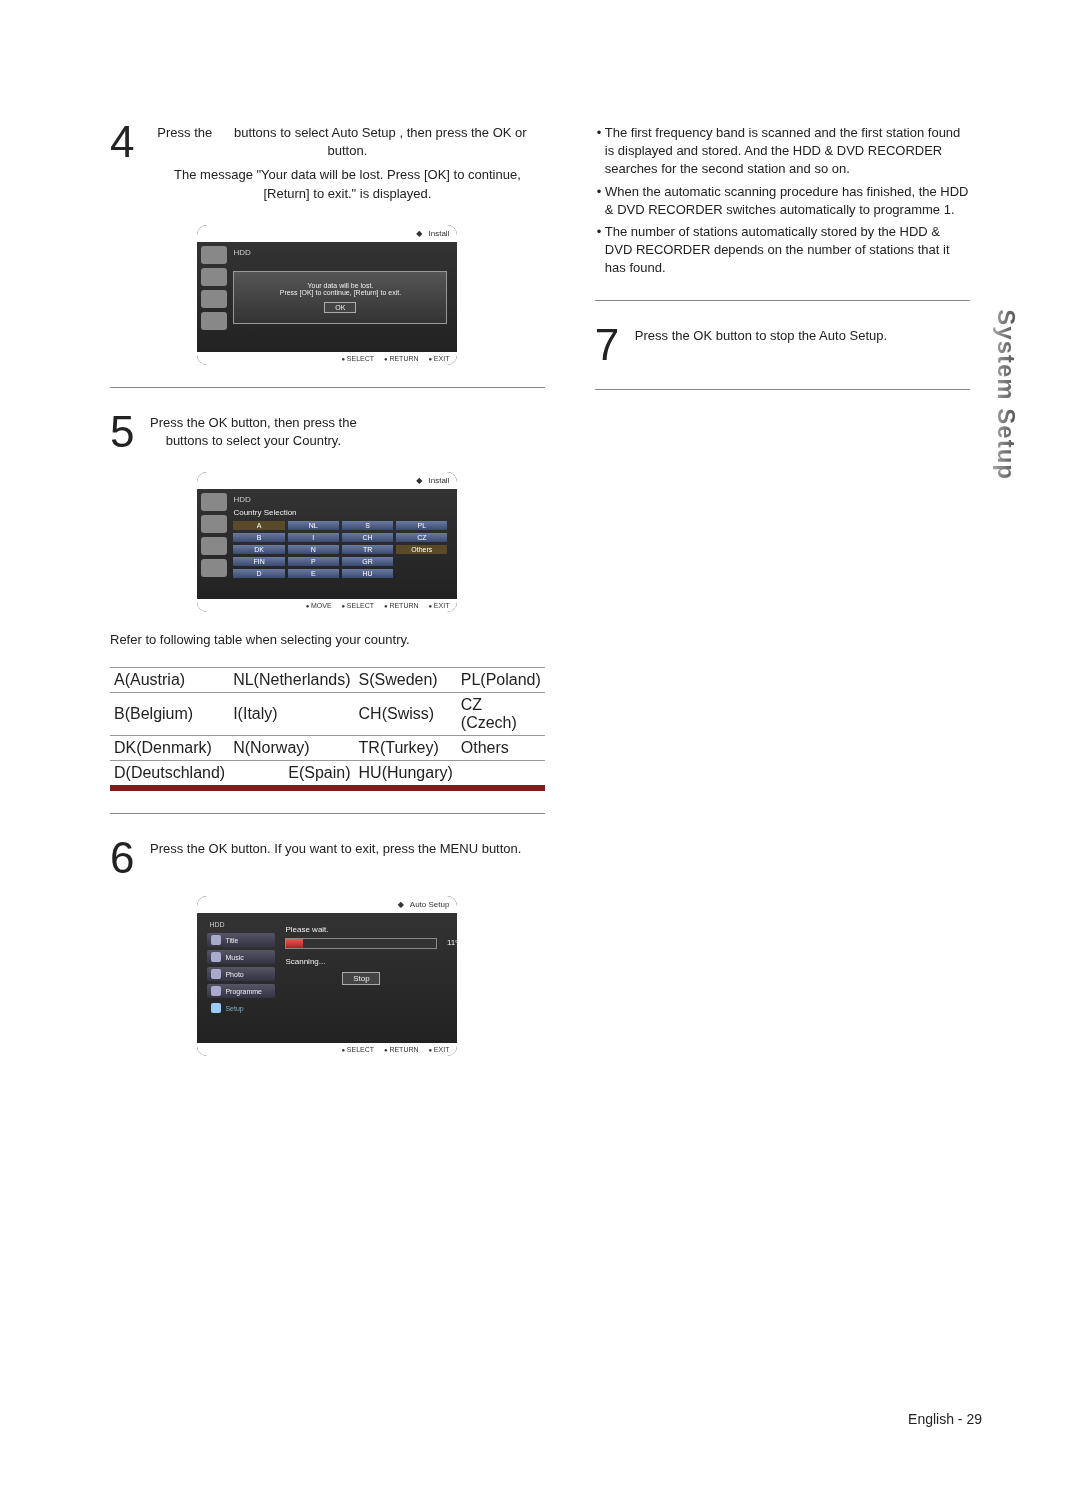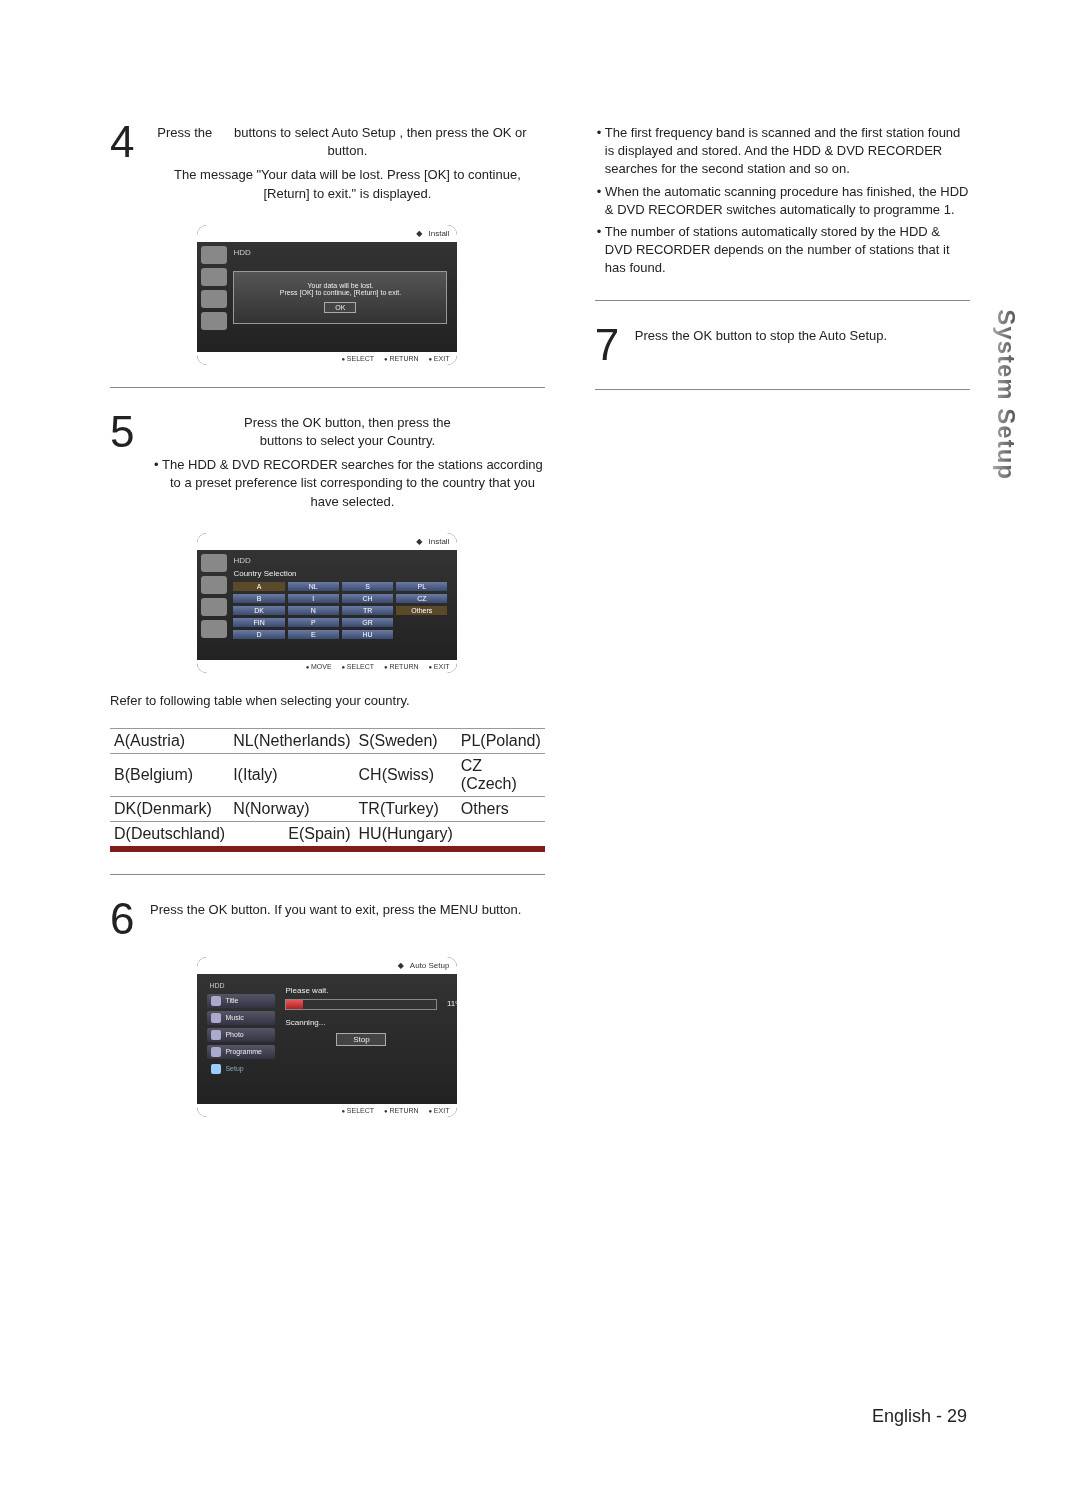--- a/index.html
+++ b/index.html
@@ -128,42 +128,42 @@
   display:flex; align-items:center; gap:4px;
   background: linear-gradient(#556,#334);
   padding: 2px 4px; font-size:7px; border-radius:2px;
 }
 .osd-auto-sidebar .mi.setup { background: transparent; color:#8ab; }
 .mii { width:10px; height:10px; background:#aac; border-radius:2px; }
 .osd-auto-main { flex:1; padding: 6px 10px; }
 .pbar { height:11px; background:#333; border:1px solid #888; position:relative; margin:4px 0 8px 0;}
 .pbar .fill{ position:absolute; left:0; top:0; bottom:0; width:11%; background: linear-gradient(#e55,#a22);}
 .pbar .pct { position:absolute; right:-26px; top:-1px; font-size:8px;}
-.stopbtn { display:block; margin:6px auto 0 auto; width:50px; text-align:center; border:1px solid #aaa; background:#444; padding:1px 0; font-size:8px;}
+.stopbtn { display:block; margin:6px auto 0 auto; width:38px; text-align:center; border:1px solid #aaa; background:#444; padding:1px 0; font-size:8px;}
 
 hr.sep { margin: 22px 0; border:none; border-top:1px solid #888; height:0; }
 
 .sidebar-text {
   position: absolute;
   right: 60px;
   top: 480px;
   transform: rotate(90deg);
   transform-origin: right top;
   font-size: 24px;
   font-weight: bold;
   background: linear-gradient(#444,#aaa);
   -webkit-background-clip: text;
   -webkit-text-fill-color: transparent;
   letter-spacing: 1px;
 }
 .page-num {
   position: absolute;
   bottom: 60px;
-  right: 113px;
-  font-size: 18px;
+  right: 98px;
+  font-size: 14px;
 }
 </style>
 </head>
 <body>
 
 <div class="page">
 
   <div class="col">
 
     <div class="step">
@@ -209,21 +209,20 @@
 
     <hr class="sep">
 
     <div class="step">
       <div class="step-num">5</div>
       <div class="step-body">
         <p>
           <span>Press the OK button, then press the</span><br>
           <span>buttons to select your Country.</span>
         </p>
-        <p class="bullet">The HDD &amp; DVD RECORDER searches for the stations according to a preset preference list corresponding to the country that you have selected.</p>
       </div>
     </div>
 
     <div class="osd">
       <div class="osd-top">
         <span>◆</span>
         <span>Install</span>
       </div>
       <div class="osd-body">
         <div class="osd-sidebar">

